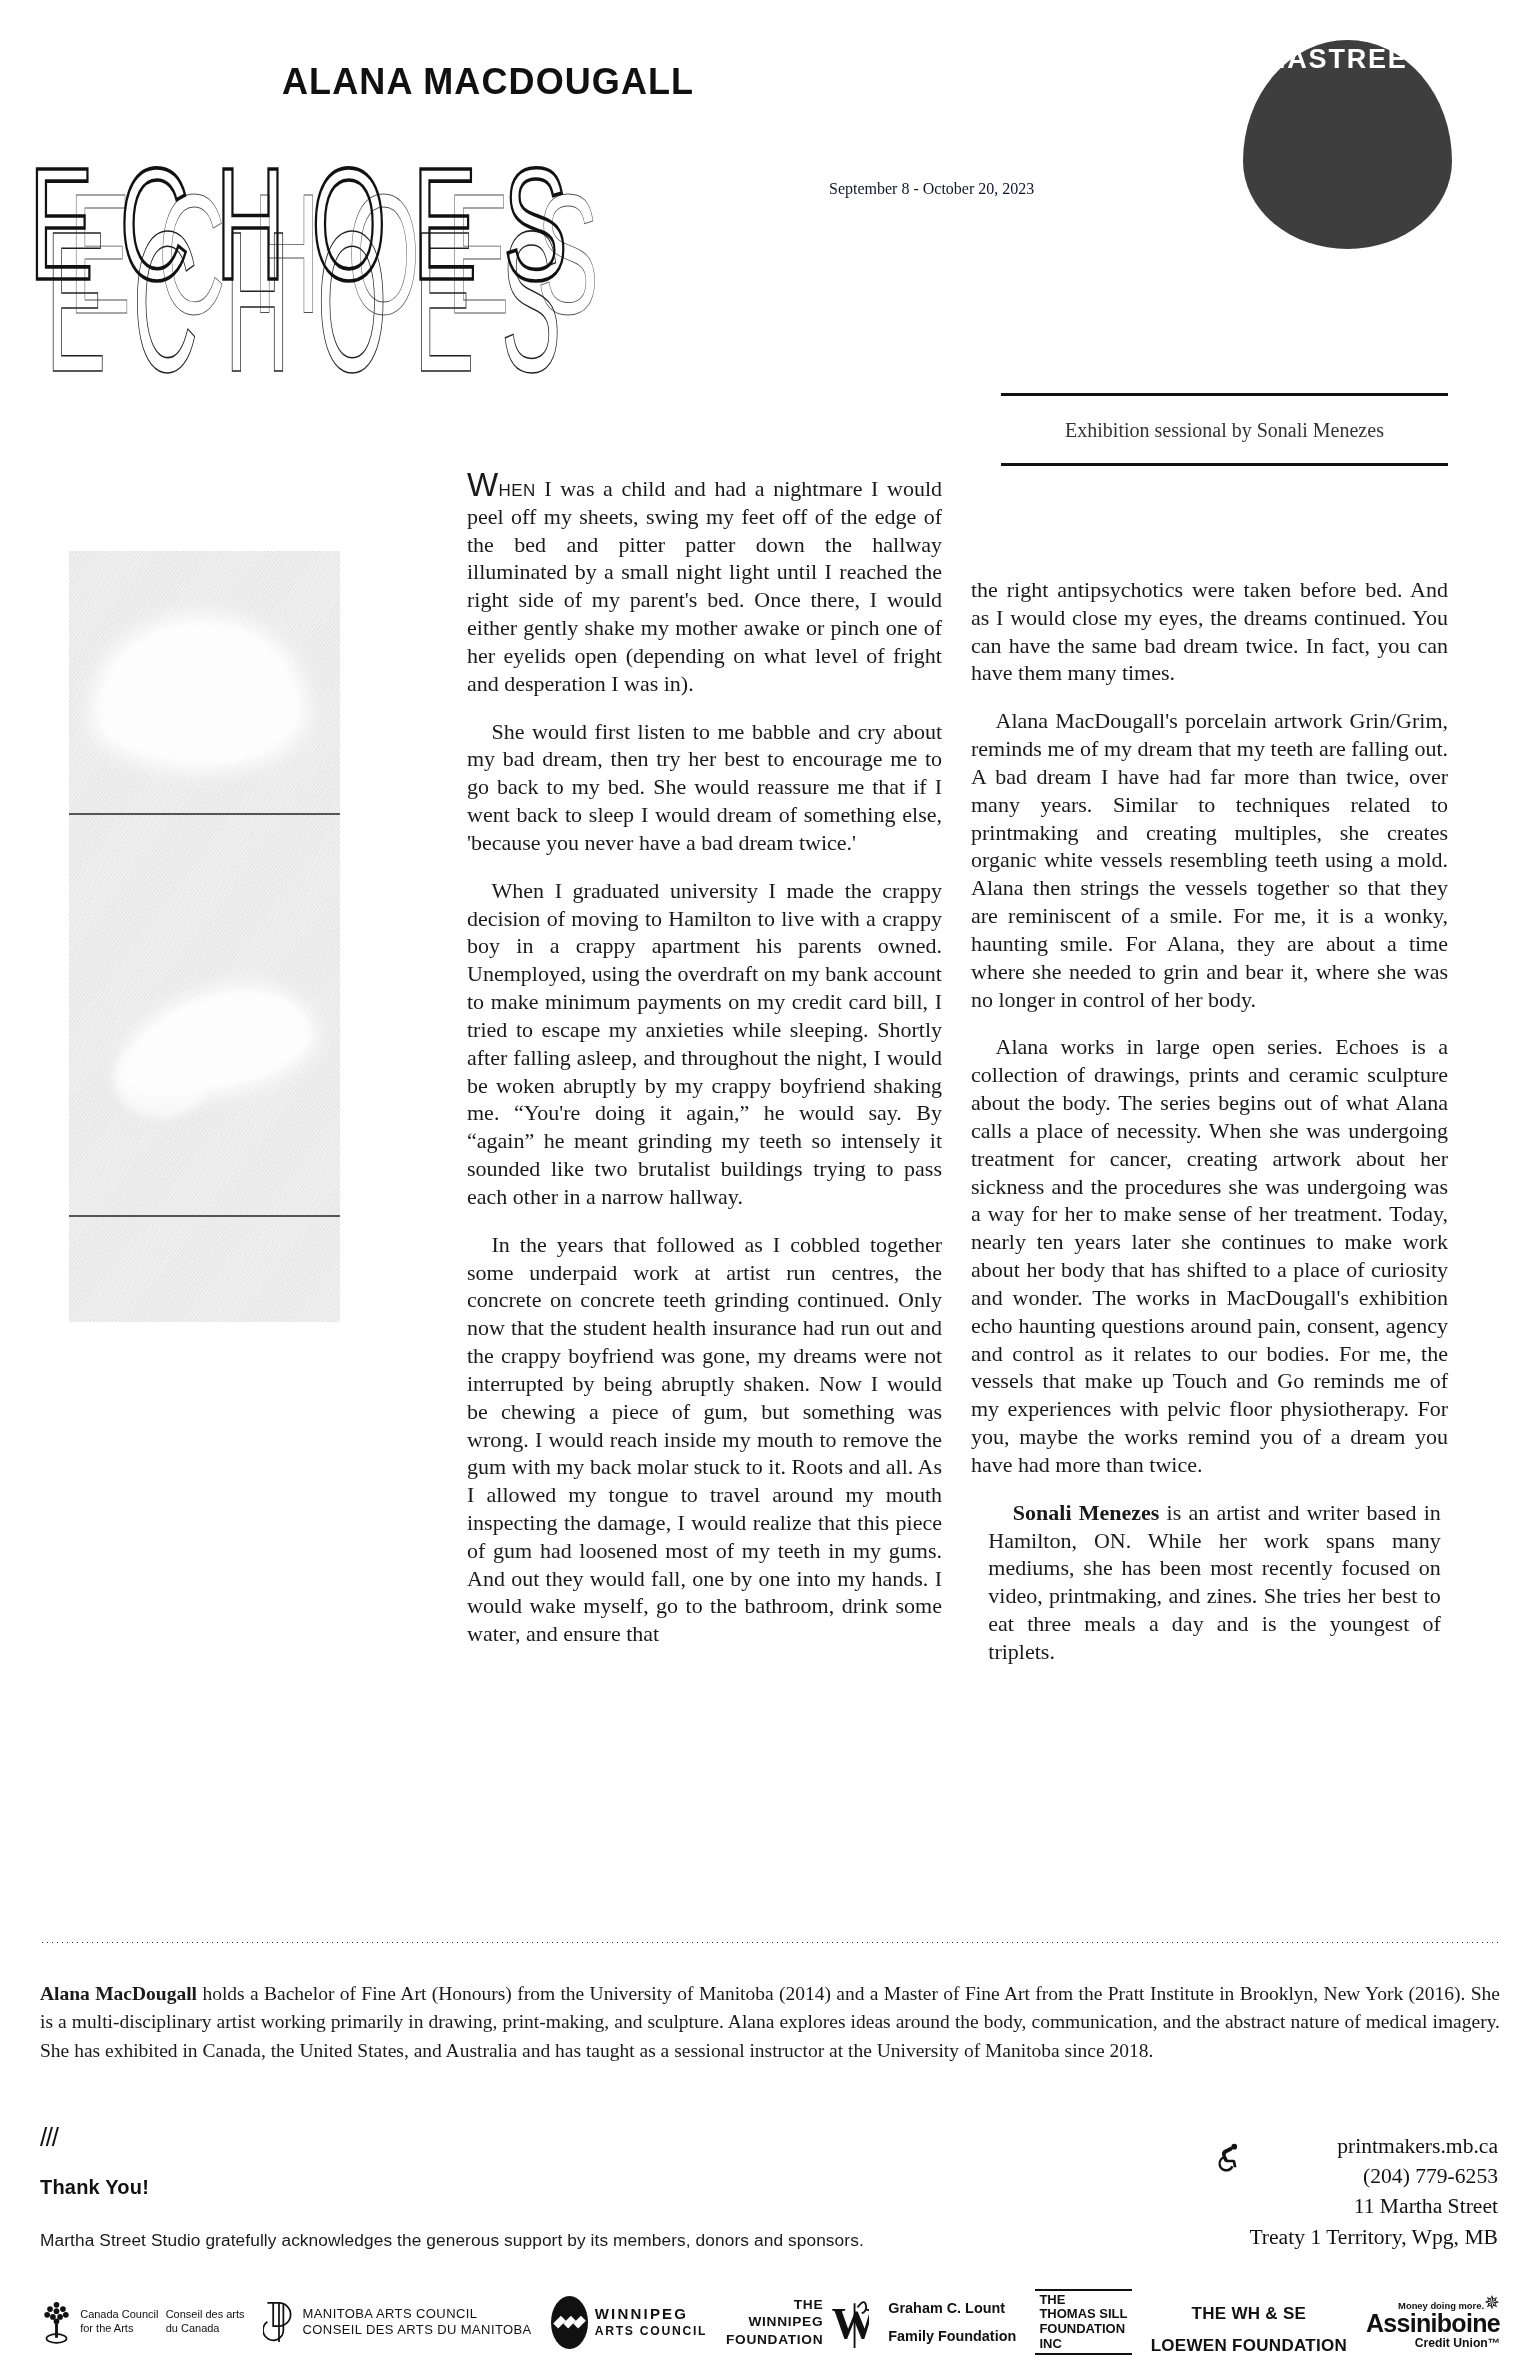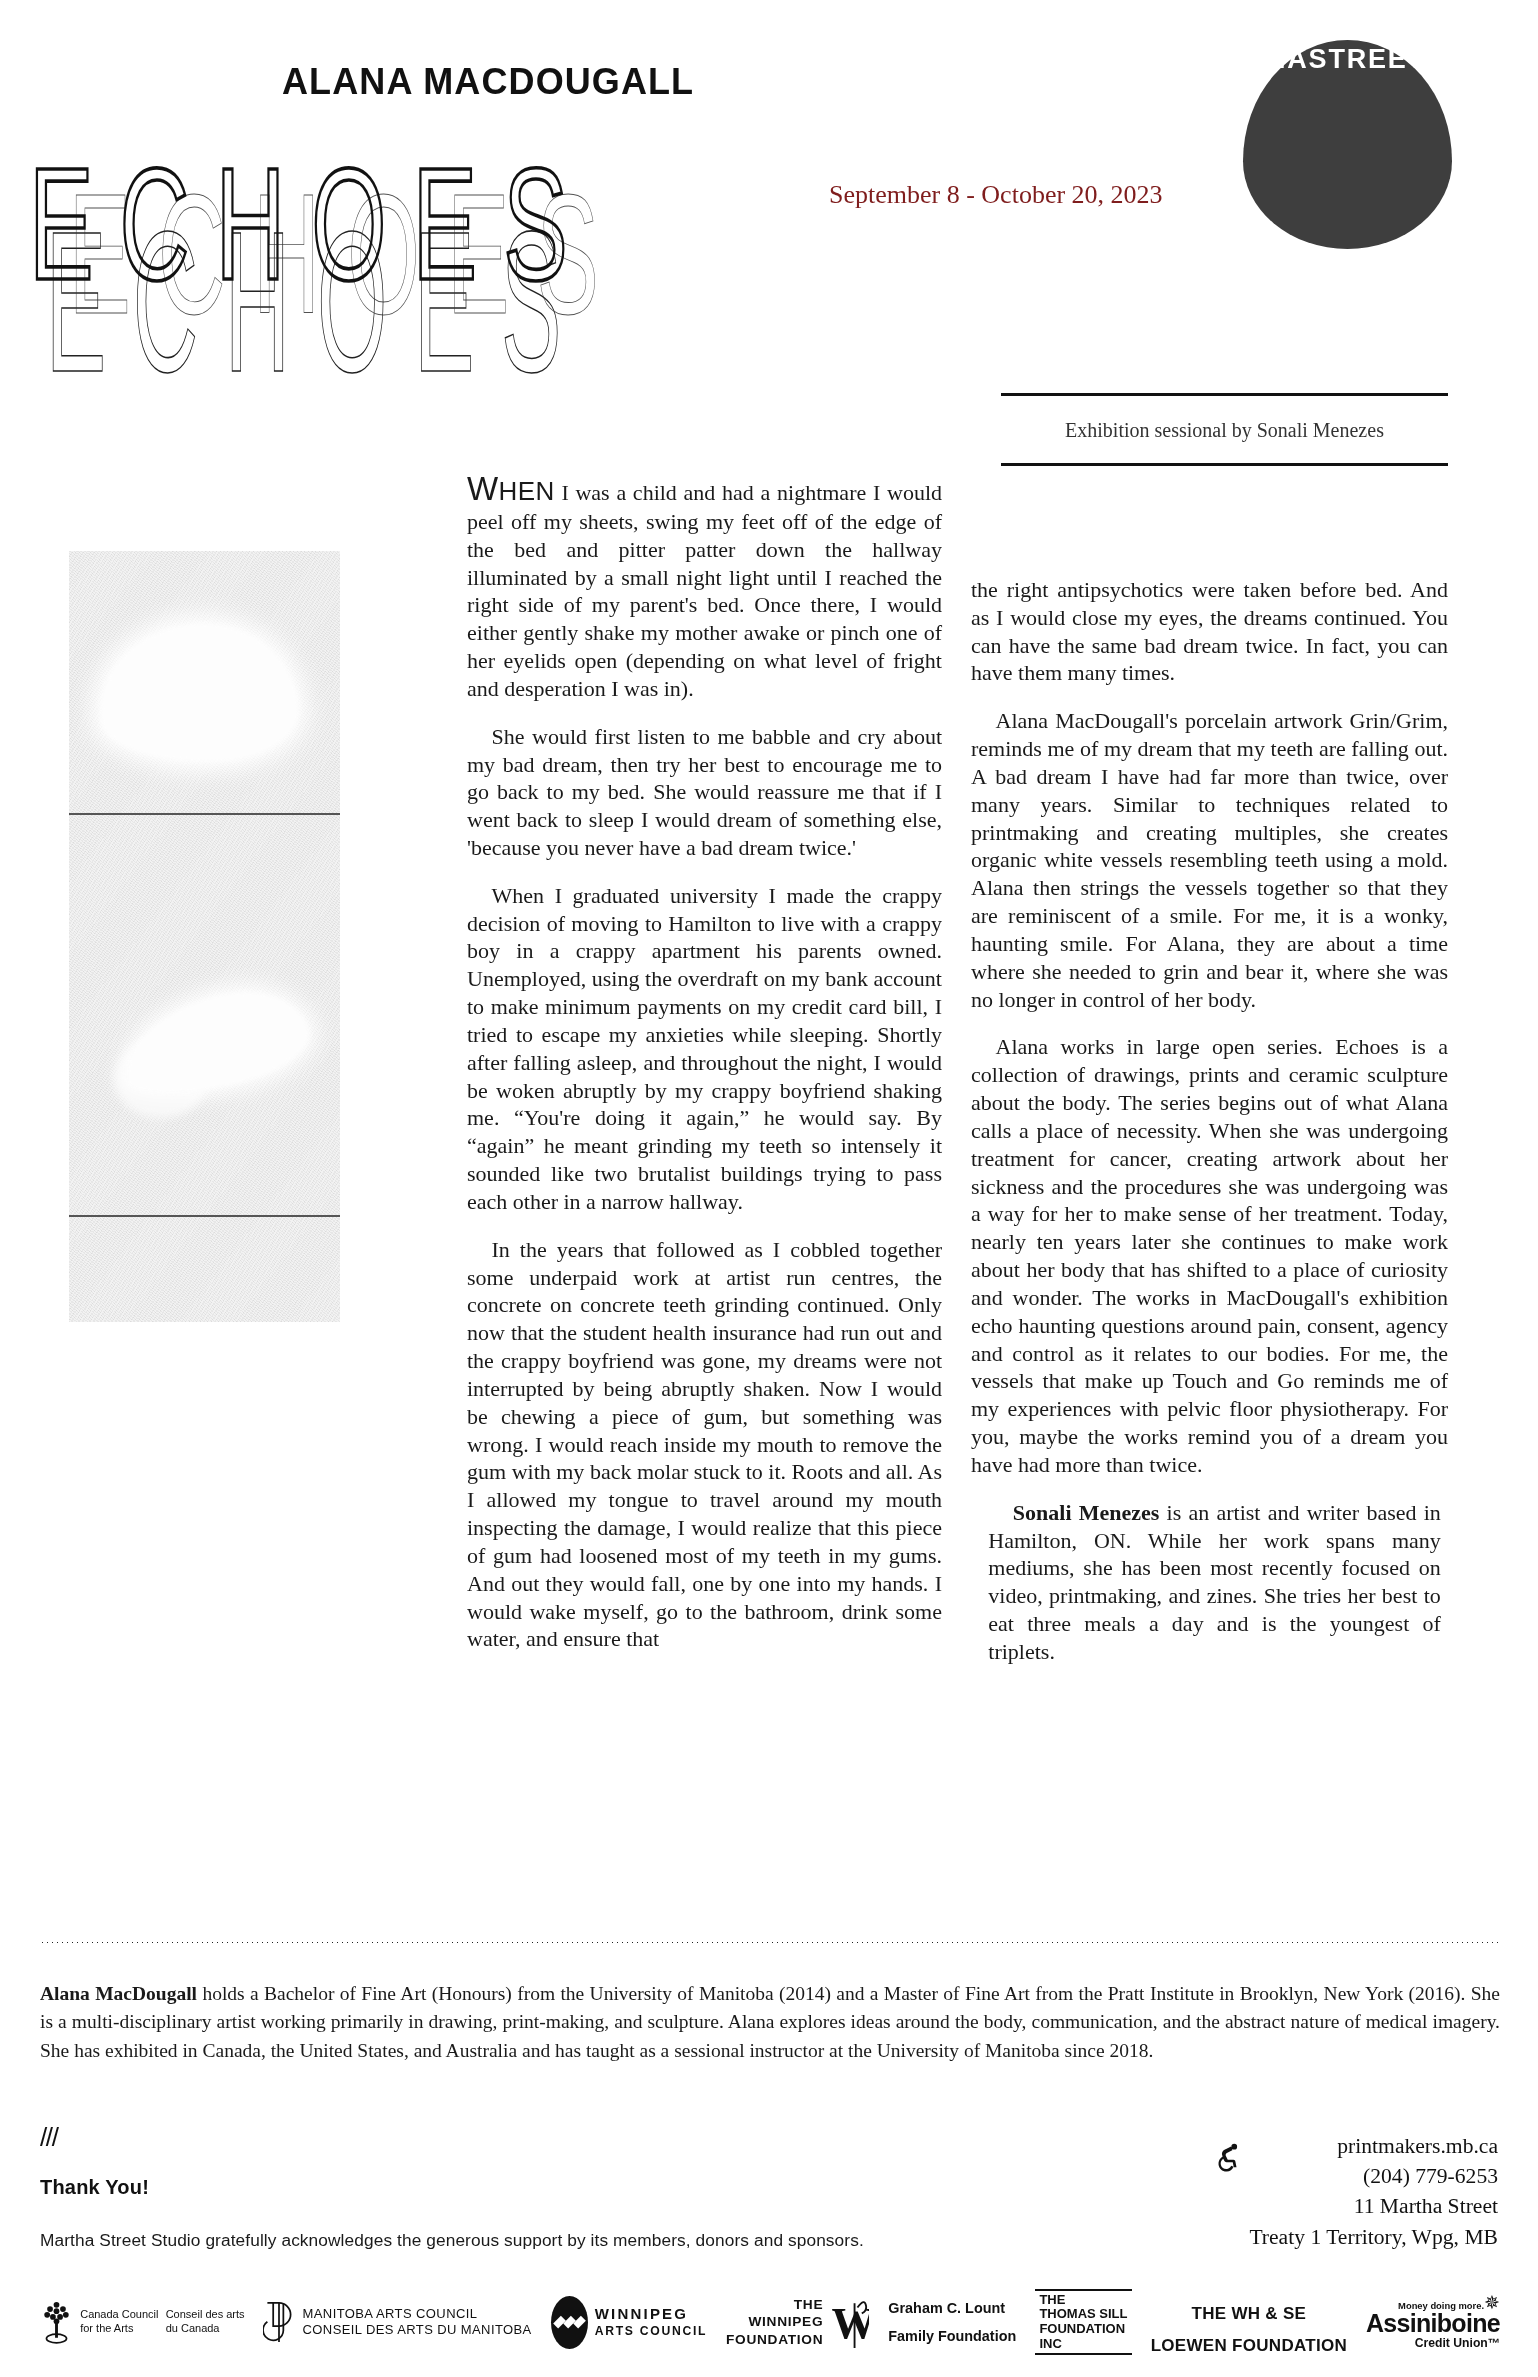--- a/index.html
+++ b/index.html
@@ -42,21 +42,21 @@
   .echo-ghost2{
     -webkit-text-stroke:0.8px #333;
     transform:scaleX(0.60) scaleY(1.10) translate(66px,21.6px);
     transform-origin:left top;
     letter-spacing:45px;
     opacity:.85;
   }
 
   .exhibit-dates{
     position:absolute;left:829px;top:180px;
-    font-size:26px;color:#7f1d1d;white-space:nowrap;
+    font-size:16px;color:#0f172a;white-space:nowrap;
   }
 
   .msl-logo{
     position:absolute;left:1243px;top:40px;width:209px;height:209px;
     background:#3e3e3e;
     border-radius:50% 50% 50% 50% / 58% 58% 42% 42%;
     display:flex;flex-direction:row;justify-content:center;
     padding-left:24.5px;box-sizing:border-box;
   }
   .msl-logo span{
@@ -112,21 +112,21 @@
   .col.left{left:467px;top:475px;width:475px;}
   .col.right{left:971px;top:576px;width:477px;}
   .col p{margin:0 0 20px 0;text-indent:24.5px;}
   .col p:first-child{text-indent:0;}
   .col p:last-child{margin-bottom:0;}
   .dropword{
     font-family:"Liberation Sans",sans-serif;
     font-weight:300;letter-spacing:0.4px;
   }
   .dropword .big{font-size:33px;line-height:0;}
-  .dropword .sc{font-size:26px;}
+  .dropword .sc{font-size:17px;}
   .bio-para{
     text-indent:24.5px;margin-top:66px;
     padding:0 7.2px 0 17.3px;
   }
   .bio-para b{font-weight:bold;}
 
   
   .dotted-divider{
     position:absolute;left:40px;top:1941px;width:1459px;height:2.9px;
     background-image:radial-gradient(circle, #222 0.8px, transparent 0.9px);

